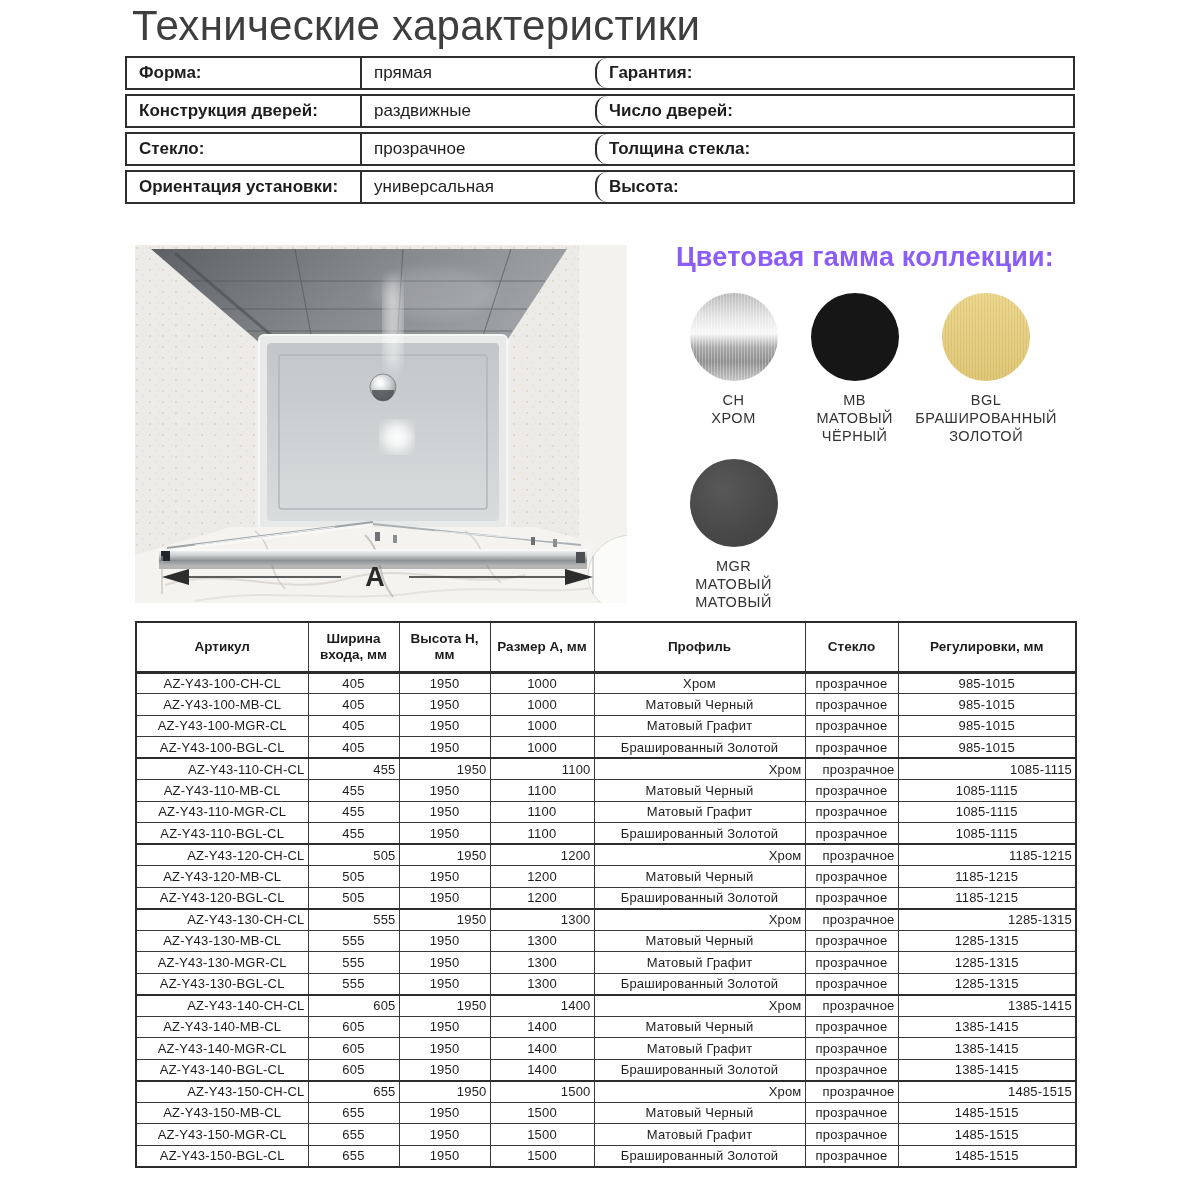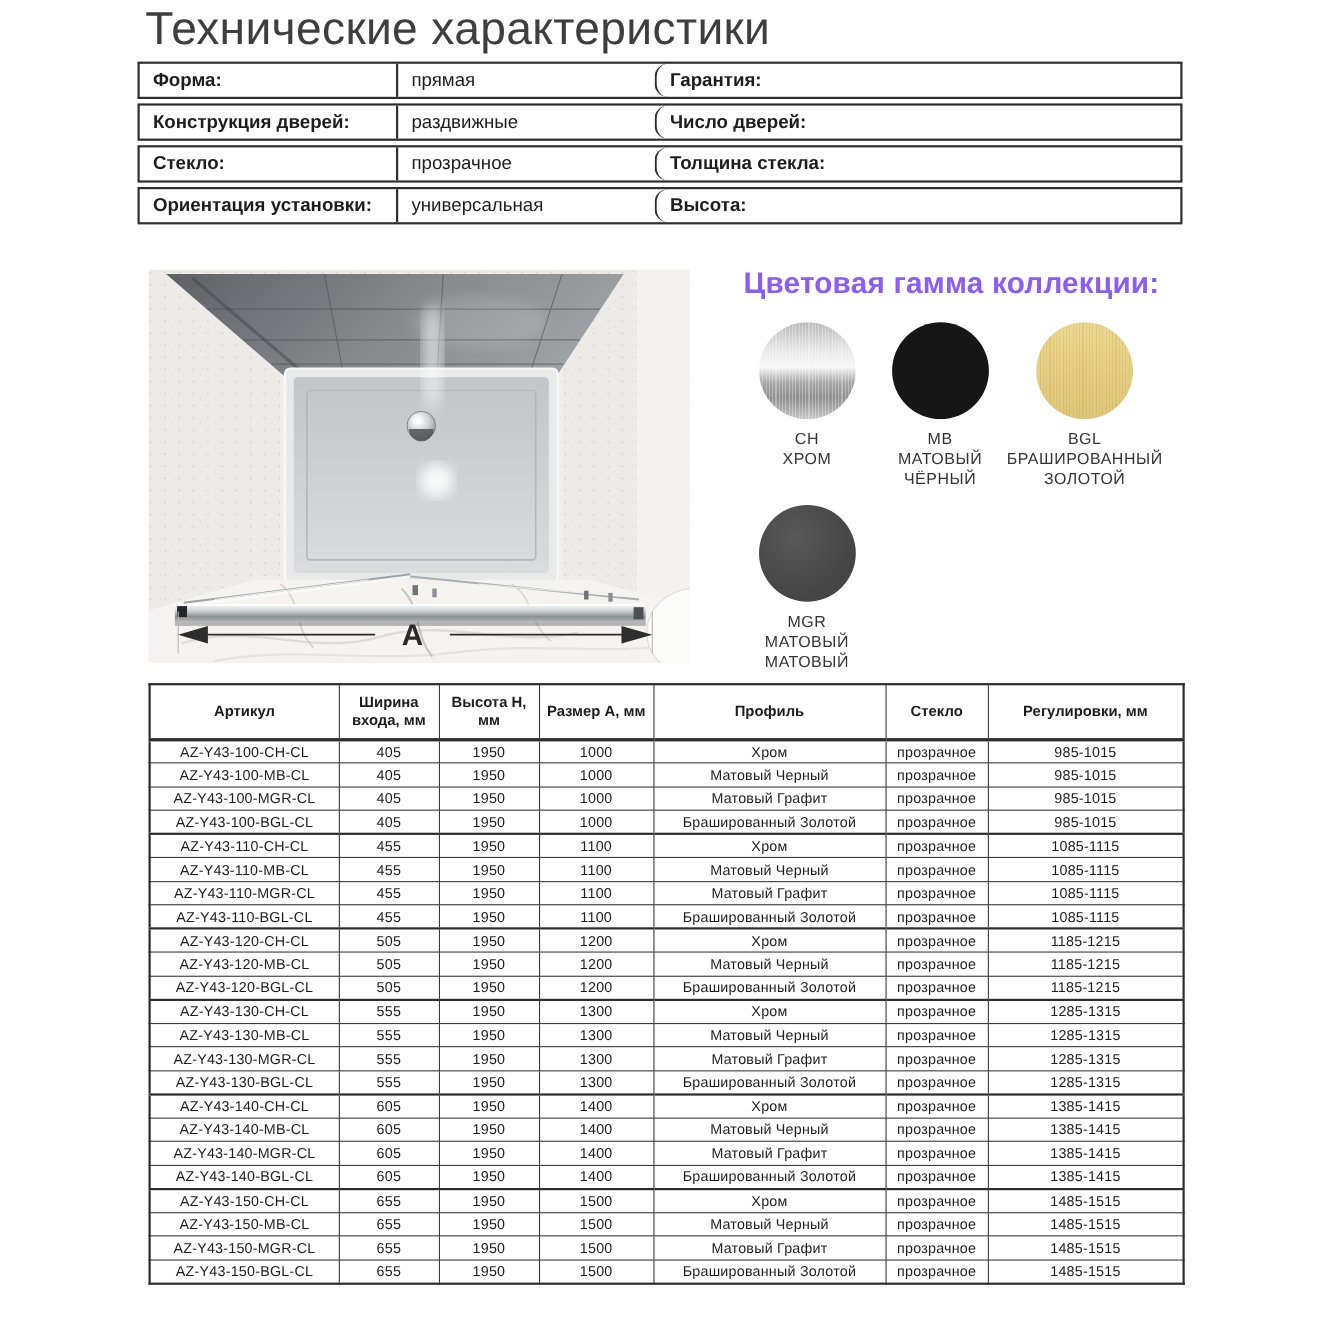--- a/index.html
+++ b/index.html
@@ -55,21 +55,21 @@
     position:absolute; left:135px; top:621px; width:940px;
     border-collapse:collapse; table-layout:fixed;
   }
   table.big th, table.big td { border:1px solid #3a3a3a; text-align:center; vertical-align:middle; }
   table.big { border:2px solid #2c2c2c; }
   table.big th {
     height:50px; font-size:13.5px; font-weight:700; color:#1c1c1c;
     border-bottom:3px solid #2c2c2c; padding:2px 4px; line-height:16px;
   }
   table.big td { height:21.5px; font-size:13px; color:#1d1d1d; padding:0 3px; letter-spacing:.2px; }
-  table.big tr.group-sep td { border-top:2.2px solid #2c2c2c; }
+  table.big tr.group-sep td { border-top:2.2px solid #2c2c2c;text-align:right; }
 </style>
 </head>
 <body>
 
 <div class="page">
 
   <h1 class="title">Технические характеристики</h1>
 
   <div class="specs">
     <div class="spec-row">

